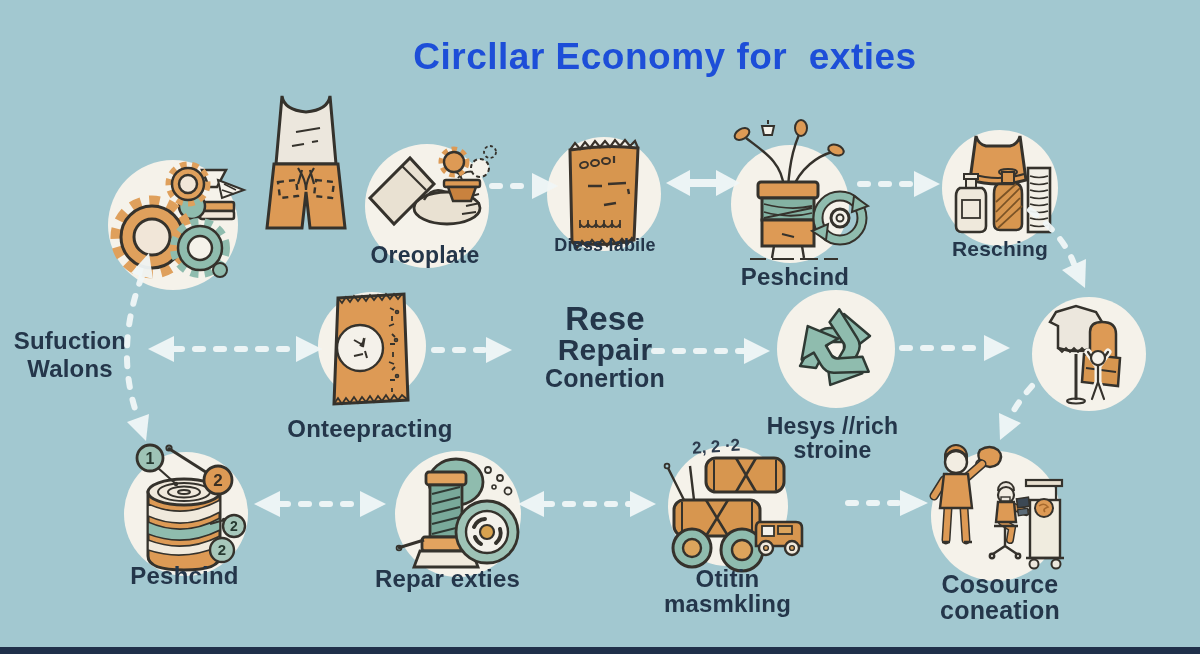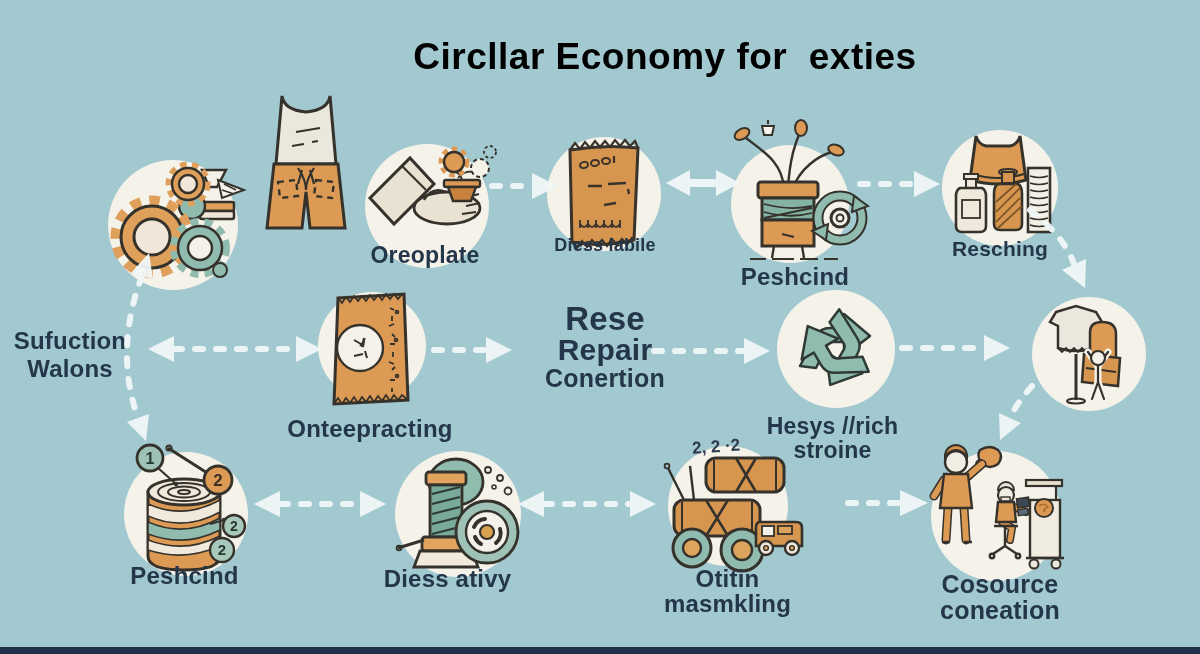--- a/index.html
+++ b/index.html
@@ -2,21 +2,21 @@
 <html><head>
 <meta charset="utf-8">
 <style>
   html,body{margin:0;padding:0;}
   .stage{
     position:relative;width:1200px;height:654px;overflow:hidden;
     background:#a2c8d0;font-family:"Liberation Sans",sans-serif;
   }
   .title{
     position:absolute;left:380px;top:36px;width:570px;text-align:center;
-    font-size:37px;font-weight:700;color:#000000;letter-spacing:.5px;white-space:pre;
+    font-size:37px;font-weight:700;color:#1d4ed8;letter-spacing:.5px;white-space:pre;
   }
   .icon{position:absolute;}
   .label{
     position:absolute;text-align:center;font-weight:700;color:#24364a;
     letter-spacing:.2px;line-height:1.05;
   }
   .arrow{position:absolute;opacity:.95;}
   .arrow line,.arrow path{stroke:#f1f7f7;stroke-width:6;fill:none;stroke-linecap:round;}
   .arrow .dash{stroke-dasharray:8 13;}
   .arrow polygon,.arrow rect{fill:#f1f7f7;stroke:none;}
@@ -237,21 +237,21 @@
     <circle cx="7" cy="104" r="2.4" fill="none" stroke="#35322c" stroke-width="1.8"></circle>
     <circle cx="95" cy="88" r="31" fill="#9ec3b6" stroke="#35322c" stroke-width="2.8"></circle>
     <circle cx="95" cy="88" r="21" fill="#f4f1ea" stroke="#35322c" stroke-width="2.4"></circle>
     <circle cx="95" cy="88" r="7" fill="#d8a24f" stroke="#35322c" stroke-width="2.2"></circle>
     <g stroke="#35322c" stroke-width="4" fill="none" stroke-linecap="round">
       <path d="M82 83 A13 13 0 0 1 93 75"></path>
       <path d="M108 85 A13 13 0 0 1 104 99"></path>
       <path d="M89 100 A13 13 0 0 1 83 93"></path>
     </g>
   </svg>
-  <div class="label" style="left:365px;top:566px;width:165px;font-size:24px">Diess ativy</div>
+  <div class="label" style="left:365px;top:566px;width:165px;font-size:24px">Repar exties</div>
 
   <svg class="icon" style="left:648px;top:442px" width="162" height="132" viewBox="0 0 162 132">
     <circle cx="80" cy="64" r="60" fill="#f5f2ea"></circle>
     <path d="M36 58 L20 26 M46 58 L42 24" stroke="#35322c" stroke-width="2.4"></path>
     <circle cx="19" cy="24" r="2.4" fill="none" stroke="#35322c" stroke-width="1.8"></circle>
     <rect x="58" y="16" width="78" height="34" rx="10" fill="#d7964f" stroke="#35322c" stroke-width="3"></rect>
     <path d="M88 16 L108 50 M108 16 L88 50" stroke="#35322c" stroke-width="2.6"></path>
     <path d="M66 18 V48 M128 18 V48" stroke="#35322c" stroke-width="2"></path>
     <rect x="26" y="58" width="86" height="36" rx="10" fill="#d7964f" stroke="#35322c" stroke-width="3"></rect>
     <path d="M58 58 L80 94 M80 58 L58 94" stroke="#35322c" stroke-width="2.6"></path>

